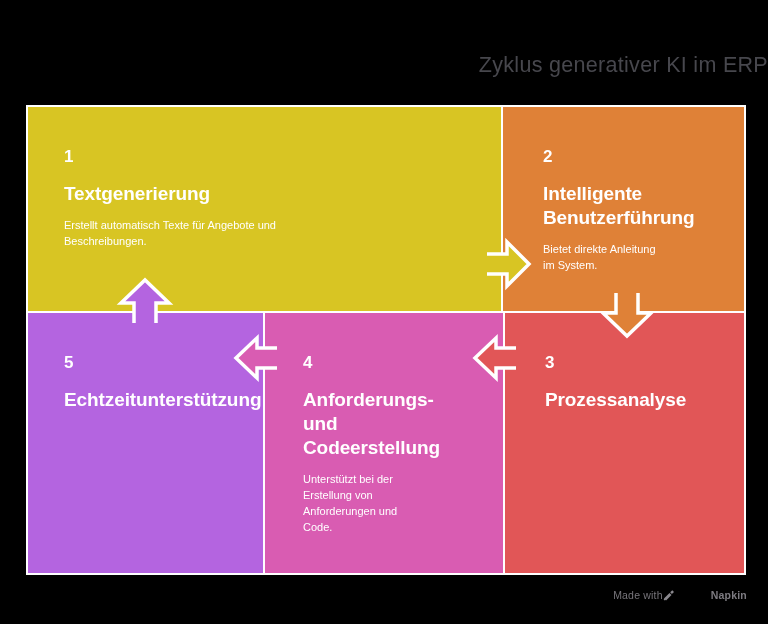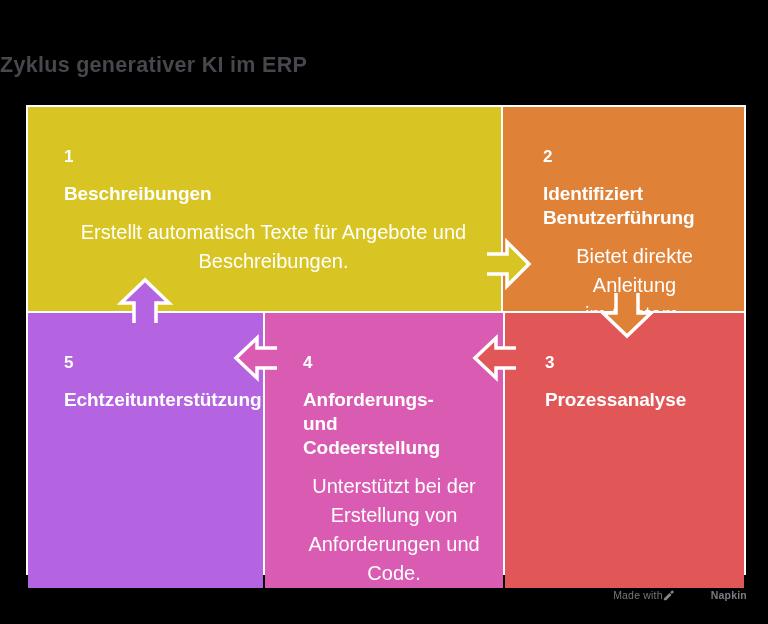--- a/index.html
+++ b/index.html
@@ -2,21 +2,21 @@
 <html><head>
 <meta charset="utf-8">
 <style>
   * { margin:0; padding:0; box-sizing:border-box; }
   html,body { background:#000; }
   body { font-family:"Liberation Sans", sans-serif; }
   .stage { position:relative; width:768px; height:624px; background:#000; overflow:hidden; }
 
   .diagram-title {
     position:absolute; left:0; top:53px; width:768px;
-    text-align:left; font-size:21.5px; font-weight:bold;
+    text-align:right; font-size:21.5px; font-weight:normal;
     letter-spacing:.3px; color:#47474d;
   }
 
   .cycle {
     position:absolute; left:26px; top:105px; width:720px; height:470px;
     background:#fff; padding:2px;
     display:flex; flex-direction:column; gap:2px;
   }
   .row { display:flex; gap:2px; }
   .row-top { height:204px; }
@@ -26,21 +26,21 @@
   .cell-2 { flex:1; padding-left:40px; }
   .cell-5 { width:235px; }
   .cell-4 { width:238px; padding-left:38px; }
   .cell-3 { flex:1; padding-left:40px; }
 
   .num  { font-size:17px; font-weight:bold; margin-bottom:15px; }
   .step-title {
     font-size:19px; font-weight:bold; line-height:1.26;
     margin-bottom:12px; white-space:pre-line; letter-spacing:-0.1px;
   }
-  .step-desc { font-size:20px; line-height:1.45; white-space:pre-line;text-align:center; }
+  .step-desc { font-size:11px; line-height:1.45; white-space:pre-line; }
 
   .arrow { position:absolute; overflow:visible; }
   .arrow path.outline { fill:none; stroke:#fff; stroke-width:3.5; stroke-linejoin:miter; }
 
   .napkin-credit {
     position:absolute; right:21px; top:589px;
     display:flex; align-items:flex-start; 
     font-size:10.5px; color:#77757b; letter-spacing:.2px;
   }
   .napkin-credit .brand { font-weight:bold; color:#7d7b81;margin-left:36px; }
@@ -49,27 +49,27 @@
 <body>
 
 <div class="stage">
 
   <div class="diagram-title">Zyklus generativer KI im ERP</div>
 
   <div class="cycle">
     <div class="row row-top">
       <div class="cell cell-1" style="background: rgb(216, 197, 35);">
         <div class="num">1</div>
-        <div class="step-title">Beschreibungen</div>
+        <div class="step-title">Textgenerierung</div>
         <div class="step-desc">Erstellt automatisch Texte für Angebote und
 Beschreibungen.</div>
       </div>
       <div class="cell cell-2" style="background: rgb(223, 129, 55);">
         <div class="num">2</div>
-        <div class="step-title">Identifiziert
+        <div class="step-title">Intelligente
 Benutzerführung</div>
         <div class="step-desc">Bietet direkte Anleitung
 im System.</div>
       </div>
     </div>
     <div class="row row-bottom">
       <div class="cell cell-5" style="background: rgb(180, 100, 224);">
         <div class="num">5</div>
         <div class="step-title">Echtzeitunterstützung</div>
       </div>

